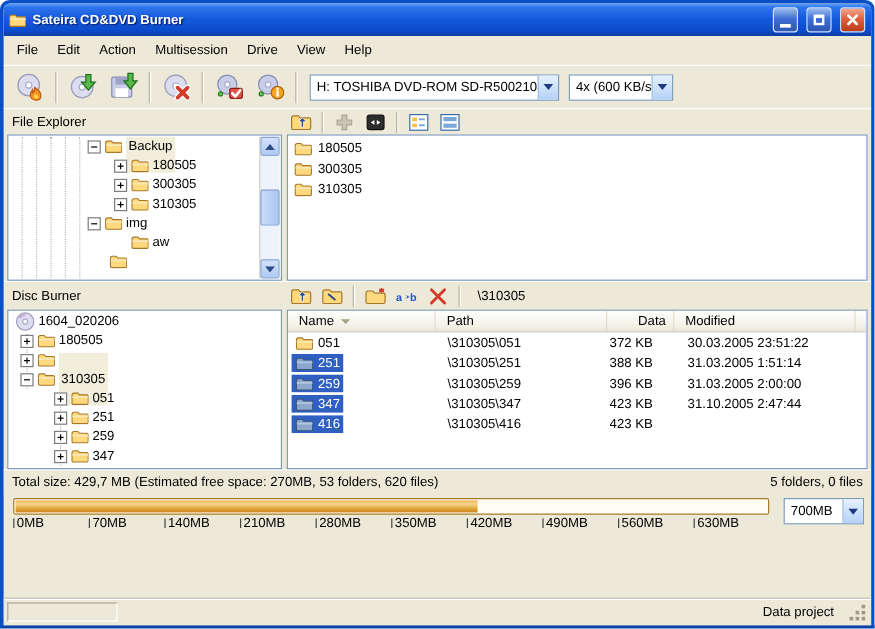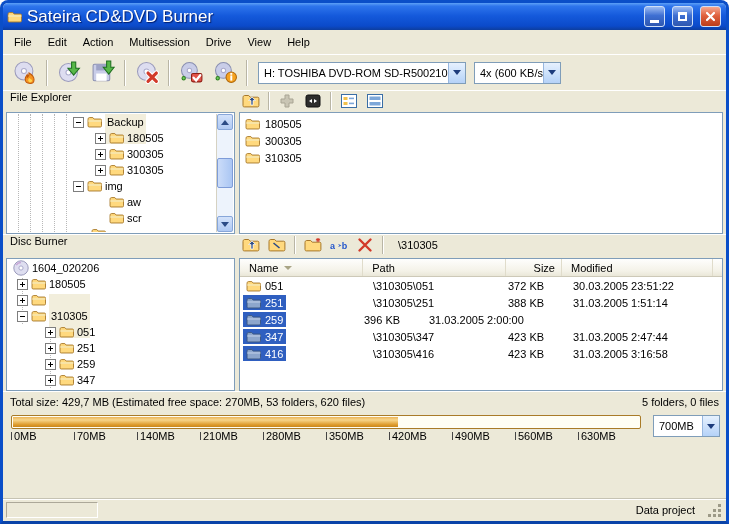--- a/index.html
+++ b/index.html
@@ -3,21 +3,21 @@
 <meta charset="utf-8">
 <style>
   *{margin:0;padding:0;box-sizing:border-box;font-family:"Liberation Sans",sans-serif}
   html,body{background:#fff}
   .win{position:relative;width:729px;height:524px;border:3px solid #0A4EC8;border-bottom-color:#0A43A8;
        border-radius:8px 8px 0 0;background:#ECE9D8;display:flex;flex-direction:column;overflow:hidden}
 
   
   .titlebar{height:27px;flex:0 0 auto;display:flex;align-items:center;gap:5px;padding:0 5px 0 4px;
     background:linear-gradient(180deg,#5CA0F7 0%,#2D74EC 12%,#1459DB 48%,#0B4ACA 85%,#0D3E9F 100%)}
-  .title-text{flex:1;color:#fff;font-weight:normal;font-size:17px;text-shadow:1px 1px 1px rgba(0,20,90,.85);white-space:nowrap}
+  .title-text{flex:1;color:#fff;font-weight:bold;font-size:11px;text-shadow:1px 1px 1px rgba(0,20,90,.85);white-space:nowrap}
   .winbtn{width:21px;height:21px;border-radius:3px;border:1px solid #CFE0F8;display:flex;align-items:center;justify-content:center;margin-left:2px}
   .winbtn.minmax{background:linear-gradient(180deg,#9DBCF2,#3E6FD3 45%,#2E57B0)}
   .winbtn.close{background:linear-gradient(180deg,#F5A890,#E0613E 45%,#BC3C18)}
   .g-min{width:9px;height:3px;background:#fff;margin-top:9px}
   .g-max{width:9px;height:9px;border:2px solid #fff;border-top-width:3px}
 
   
   .menubar{height:21px;flex:0 0 auto;display:flex;align-items:center;padding:12px 3px;font-size:11px}
   .menu-item{padding:3px 8px;cursor:default}
   .toolbar{height:36px;flex:0 0 auto;display:flex;align-items:center;padding:0 5px;border-top:1px solid #fff}
@@ -25,21 +25,21 @@
   .tb-btn svg{width:25px;height:25px}
   .tsep{width:2px;height:26px;border-left:1px solid #B9B5A5;border-right:1px solid #fff;margin:0 4px}
   .combo{height:22px;border:1px solid #7F9DB9;background:#fff;display:flex;align-items:center;font-size:11px}
   .combo-text{padding:0 5px;flex:1;white-space:nowrap;overflow:hidden}
   .combo-btn{width:17px;height:20px;flex:0 0 auto;background:linear-gradient(180deg,#E6F1FE,#B5D2F8);border-left:1px solid #98B7DF;display:flex;align-items:center;justify-content:center}
   .chev{width:0;height:0;border-left:4px solid transparent;border-right:4px solid transparent;border-top:5px solid #1D3C7C}
   .combo.drive{width:208px;margin-left:6px}
   .combo.speed{width:87px;margin-left:8px}
 
   
-  .sec-head{height:22px;flex:0 0 auto;display:flex;align-items:flex-start;font-size:11px;padding-left:7px;border-top:1px solid #fff}
+  .sec-head{height:22px;flex:0 0 auto;display:flex;align-items:center;font-size:11px;padding-left:7px;border-top:1px solid #fff}
   .sec-head .lbl{width:229px;flex:0 0 auto}
   .sec-tools{display:flex;align-items:center;gap:2px}
   .sm-btn{width:24px;height:20px;display:flex;align-items:center;justify-content:center}
   .sm-btn svg{width:18px;height:16px}
   .ssep{width:2px;height:18px;border-left:1px solid #B9B5A5;border-right:1px solid #fff;margin:0 3px}
   .path-lab{margin-left:9px;font-size:11px}
 
   
   .panels{display:flex;padding:0 3px;gap:4px;flex:0 0 auto}
   .panel{background:#fff;border:1px solid #7F9DB9;position:relative;overflow:hidden}
@@ -307,26 +307,20 @@
               <use href="#i-folder"></use>
             </svg>
           <span>img</span>
         </div>
         <div class="trow" style="padding-left:100px">
           <svg class="fi">
               <use href="#i-folder"></use>
             </svg>
           <span>aw</span>
         </div>
-        <div class="trow" style="padding-left:100px">
-          <svg class="fi">
-              <use href="#i-folder"></use>
-            </svg>
-          <span>scr</span>
-        </div>
         <div class="trow" style="padding-left:82px">
           <svg class="fi">
               <use href="#i-folder"></use>
             </svg>
         </div>
       </div>
       <div class="vscroll">
         <div class="sb-btn up">
             <i class="arr-up"></i>
           </div>
@@ -473,21 +467,21 @@
     <div class="panel right">
       <div class="tbl-head">
         <div class="th c-name">
           <span>Name</span>
           <i class="sort"></i>
         </div>
         <div class="th c-path">
           <span>Path</span>
         </div>
         <div class="th c-size">
-          <span>Size</span>
+          <span>Data</span>
         </div>
         <div class="th c-mod">
           <span>Modified</span>
         </div>
         <div class="th c-fill"></div>
       </div>
       <div class="tr">
         <div class="td c-name">
             <span class="namechip">
               <svg class="fi">
@@ -515,48 +509,48 @@
       </div>
       <div class="tr selected">
         <div class="td c-name">
             <span class="namechip">
               <svg class="fi">
                 <use href="#i-folder-blue"></use>
               </svg>
               <span>259</span>
             </span>
           </div>
+        <div class="td c-path">\310305\259</div>
         <div class="td c-size">396 KB</div>
         <div class="td c-mod">31.03.2005 2:00:00</div>
       </div>
       <div class="tr selected">
         <div class="td c-name">
             <span class="namechip">
               <svg class="fi">
                 <use href="#i-folder-blue"></use>
               </svg>
               <span>347</span>
             </span>
           </div>
         <div class="td c-path">\310305\347</div>
         <div class="td c-size">423 KB</div>
-        <div class="td c-mod">31.03.2005 2:47:44</div>
+        <div class="td c-mod">31.10.2005 2:47:44</div>
       </div>
       <div class="tr selected">
         <div class="td c-name">
             <span class="namechip">
               <svg class="fi">
                 <use href="#i-folder-blue"></use>
               </svg>
               <span>416</span>
             </span>
           </div>
         <div class="td c-path">\310305\416</div>
         <div class="td c-size">423 KB</div>
-        <div class="td c-mod">31.03.2005 3:16:58</div>
       </div>
     </div>
   </div>
 
   <div class="size-row">
     <span>Total size: 429,7 MB (Estimated free space: 270MB, 53 folders, 620 files)</span>
     <span class="rightTxt">5 folders, 0 files</span>
   </div>
 
   <div class="capacity">

